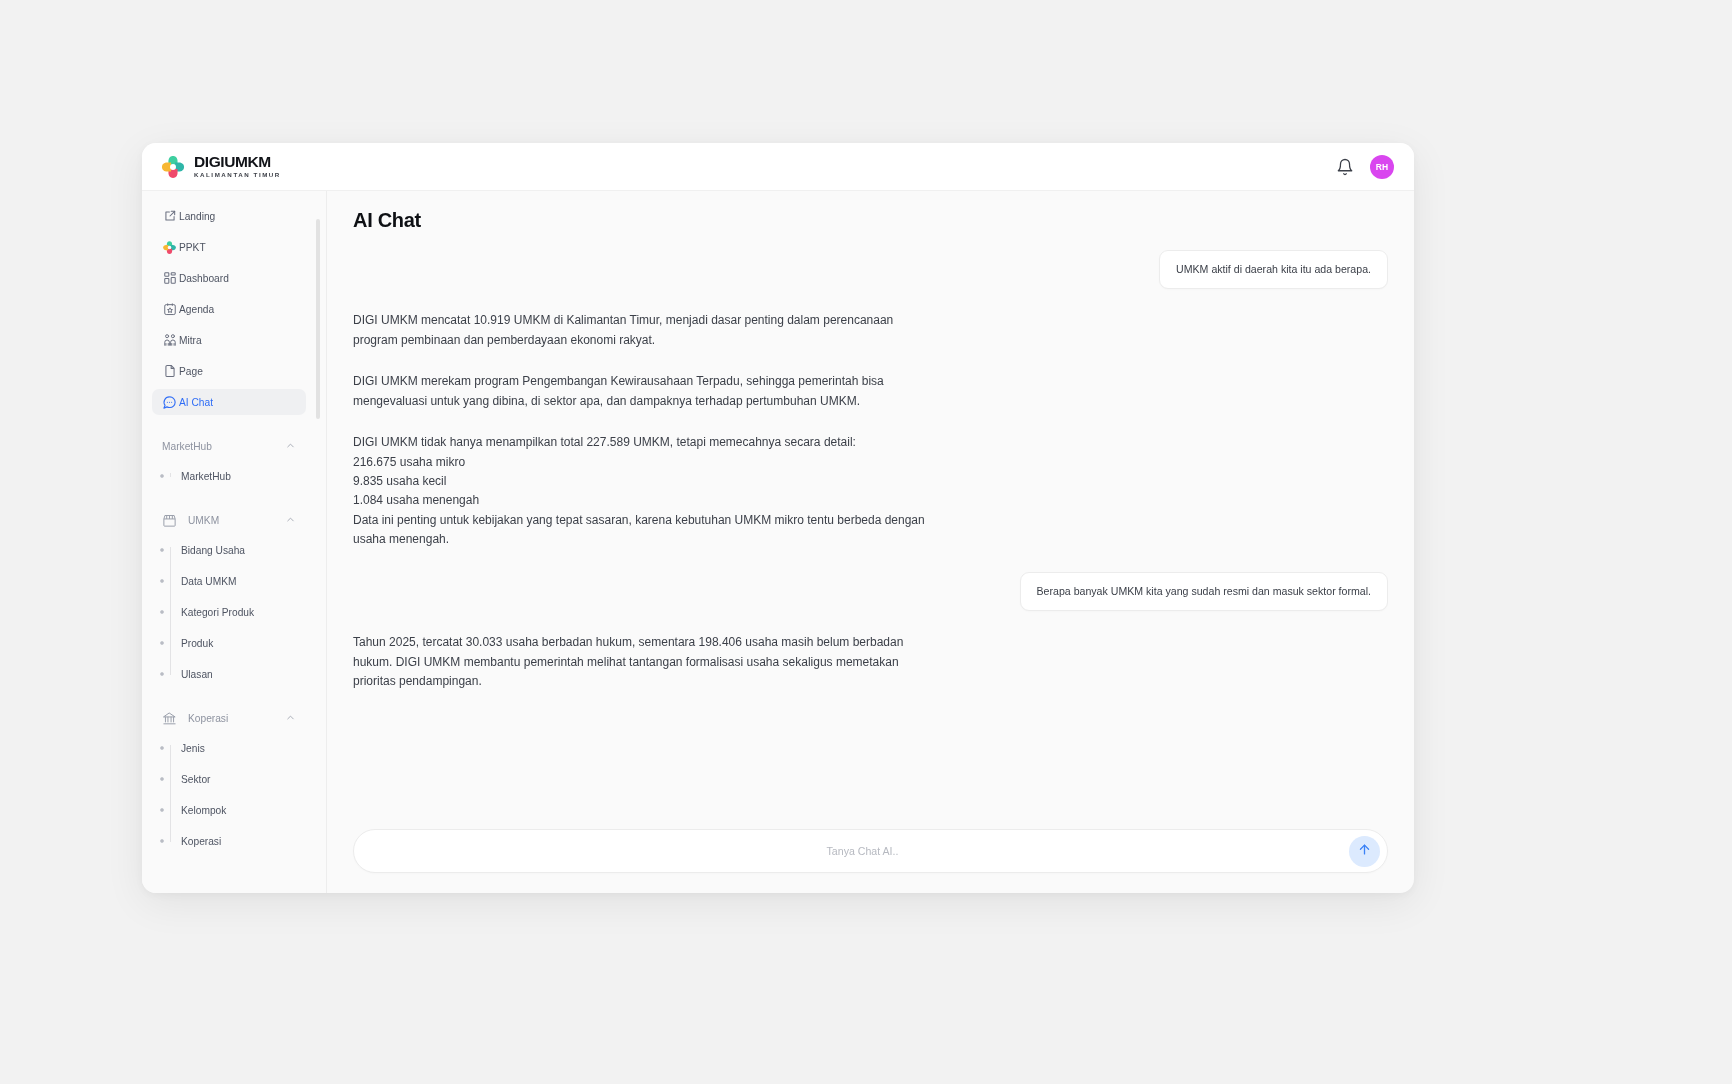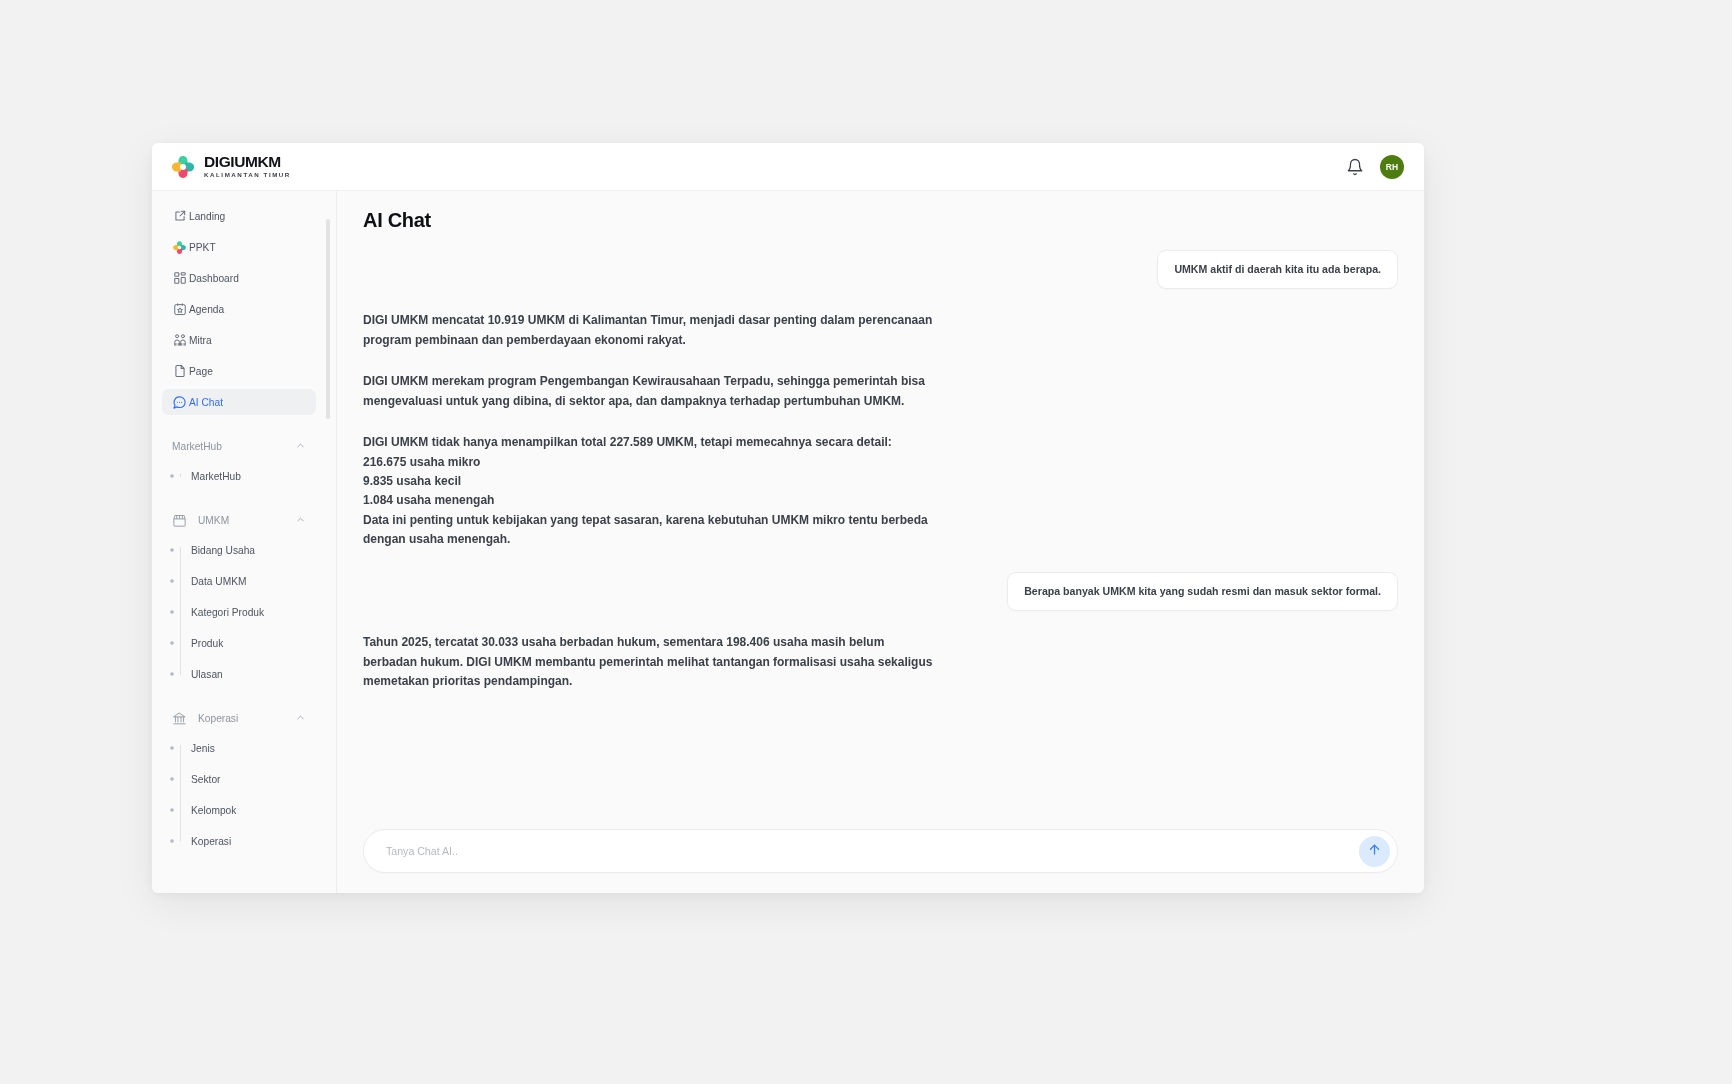--- a/index.html
+++ b/index.html
@@ -4,24 +4,24 @@
 <style>
   * { box-sizing: border-box; margin: 0; padding: 0; }
   html, body {
     width: 1732px; height: 1084px;
     background: #f2f2f2;
     font-family: "Liberation Sans", sans-serif;
     overflow: hidden;
   }
   .app-window {
     position: absolute;
-    left: 152px; top: 143px;
+    left: 142px; top: 143px;
     width: 1272px; height: 750px;
     background: #fafafa;
-    border-radius: 6px;
+    border-radius: 14px;
     box-shadow: 0 10px 40px rgba(0,0,0,0.07), 0 2px 8px rgba(0,0,0,0.04);
     overflow: hidden;
     display: flex; flex-direction: column;
   }
   
   .topbar {
     height: 48px; flex: 0 0 48px;
     background: #ffffff;
     border-bottom: 1px solid #f0f0f0;
     display: flex; align-items: center;
@@ -30,21 +30,21 @@
   .brand { display: flex; align-items: center; gap: 8px; }
   .brand-mark { width: 26px; height: 26px; flex: 0 0 26px; position: relative; }
   .brand-text { display: flex; flex-direction: column; line-height: 1; }
   .brand-title { font-size: 15.5px; font-weight: 800; letter-spacing: -0.4px; color: #111318; }
   .brand-title .thin { font-weight: 600; }
   .brand-sub { font-size: 6.2px; font-weight: 600; letter-spacing: 1.55px; color: #3d4048; margin-top: 2.5px; }
   .topbar-right { margin-left: auto; display: flex; align-items: center; gap: 16px; }
   .bell { width: 18px; height: 18px; cursor: pointer; }
   .avatar {
     width: 24px; height: 24px; border-radius: 50%;
-    background: #4d7c0f; color: #fff;
+    background: #d946ef; color: #fff;
     font-size: 8.5px; font-weight: 700; letter-spacing: 0.2px;
     display: flex; align-items: center; justify-content: center;
     cursor: pointer;
   }
   
   .body-row { flex: 1; display: flex; min-height: 0; }
   .sidebar {
     width: 185px; flex: 0 0 185px;
     background: #fafafa;
     border-right: 1px solid #ededed;
@@ -99,21 +99,21 @@
   }
   
   .main {
     flex: 1; min-width: 0;
     display: flex; flex-direction: column;
     padding: 18px 26px 0 26px;
     position: relative;
   }
   .page-title { font-size: 20px; font-weight: 700; color: #0e1014; letter-spacing: -0.3px; margin-bottom: 18px; }
   .chat-scroll { flex: 1; overflow: hidden; padding-bottom: 6px; }
-  .msg-row { display: flex; margin-bottom: 22px; font-weight: bold; }
+  .msg-row { display: flex; margin-bottom: 22px; }
   .msg-row.user { justify-content: flex-end; }
   .msg-row.ai { justify-content: flex-start; }
   .bubble-user {
     background: #ffffff;
     border: 1px solid #ececec;
     border-radius: 9px;
     padding: 11px 16px;
     font-size: 10.6px;
     color: #3c4049;
     line-height: 1.45;
@@ -134,21 +134,21 @@
     height: 44px;
     background: #ffffff;
     border: 1px solid #ececec;
     border-radius: 23px;
     padding: 0 7px 0 22px;
     box-shadow: 0 1px 2px rgba(0,0,0,0.02);
   }
   .composer input {
     flex: 1; border: none; outline: none;
     font-family: "Liberation Sans", sans-serif;
-    font-size: 10.6px; color: #3c4049; background: transparent;
+    font-size: 10.6px; color: #3c4049; background: transparent; text-align: center;
   }
   .composer input::placeholder { color: #b6b9c0; }
   .send-btn {
     width: 31px; height: 31px; flex: 0 0 31px;
     border-radius: 50%;
     background: #dceafe;
     display: flex; align-items: center; justify-content: center;
     cursor: pointer; border: none;
   }
 </style>

